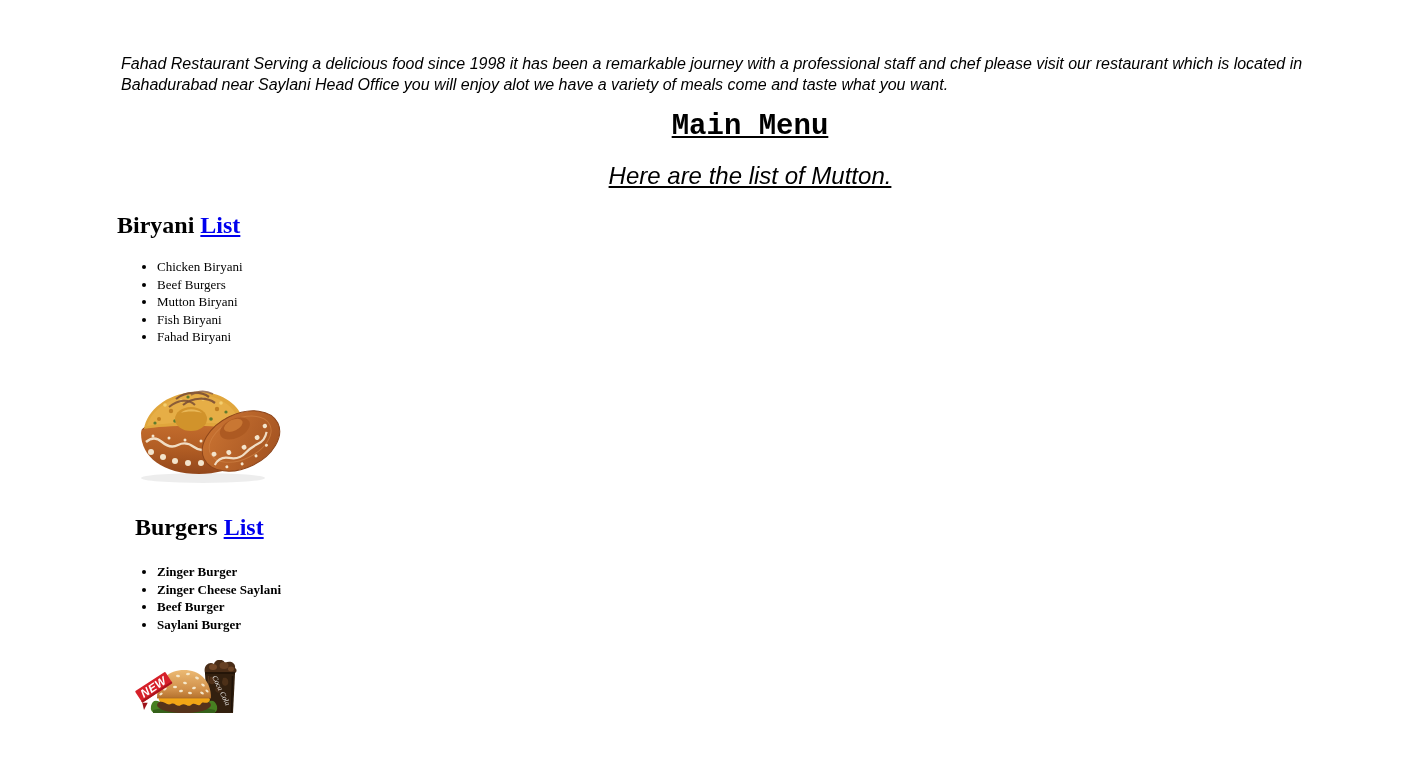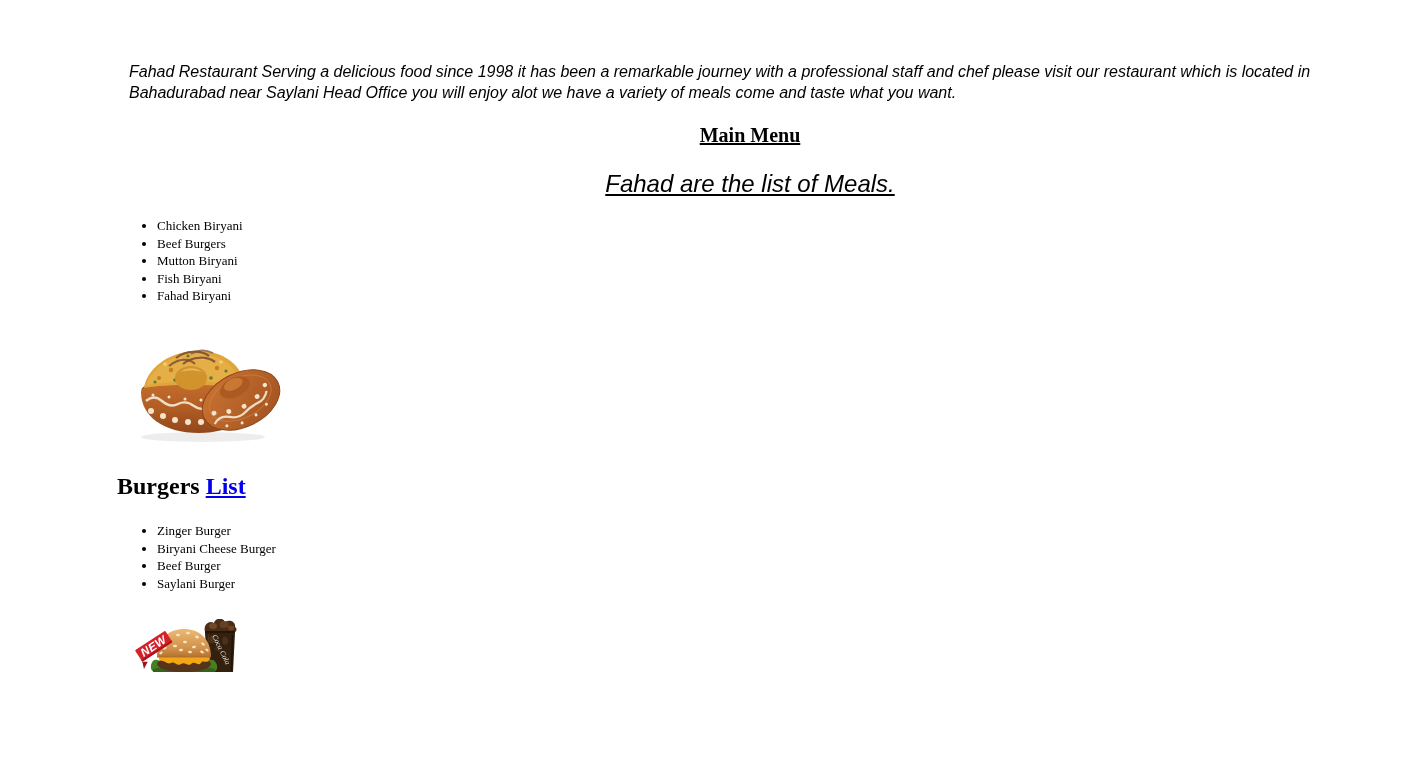--- a/index.html
+++ b/index.html
@@ -11,32 +11,32 @@
   body {
     width: 1410px;
     height: 773px;
     overflow: hidden;
     font-family: "Liberation Sans", sans-serif;
   }
   .page {
     padding: 49px 27px 0 117px;
   }
   .intro {
-    margin: 12px;
+    margin: 4px;
     font-style: italic;
     font-size: 16px;
     line-height: 21px;
     font-family: "Liberation Sans", sans-serif;
   }
   .main-menu {
     margin: 18px 0 0 0;
     text-align: center;
-    font-family: Liberation Serif, serif;
+    font-family: Liberation Mono, monospace;
     font-weight: bold;
-    font-size: 20px;
+    font-size: 29px;
     line-height: 28px;
     text-decoration: underline;
   }
   .subtitle {
     margin: 21px 0 0 0;
     text-align: center;
     font-family: "Liberation Sans", sans-serif;
     font-style: italic;
     font-weight: normal;
     font-size: 24px;
@@ -45,35 +45,37 @@
   }
   .section-heading {
     margin: 21px 0 0 0;
     font-family: "Liberation Serif", serif;
     font-weight: bold;
     font-size: 24px;
     line-height: 28px;
   }
   .section-heading.burgers {
     margin-top: 29px;
+    margin-left: 18px;
   }
   .section-heading a {
     color: #0000EE;
     text-decoration: underline;
   }
   ul.menu-list {
     margin: 19px 0 0 0;
     padding: 0 0 0 40px;
     font-family: "Liberation Serif", serif;
     font-size: 13px;
     line-height: 17.6px;
     list-style-type: disc;
   }
   ul.menu-list.burgers {
     margin-top: 22px;
+    font-weight: bold;
   }
   .img-wrap {
     margin: 33px 0 0 14px;
     padding: 0;
     line-height: 0;
   }
   .img-wrap.burger {
     margin: 27px 0 0 16px;
   }
   .photo {
@@ -82,22 +84,23 @@
 </style>
 </head>
 <body>
 
 <div class="page">
 
   <p class="intro">Fahad Restaurant Serving a delicious food since 1998 it has been a remarkable journey with a professional staff and chef please visit our restaurant which is located in Bahadurabad near Saylani Head Office you will enjoy alot we have a variety of meals come and taste what you want.</p>
 
   <h2 class="main-menu">Main Menu</h2>
 
-  <p class="subtitle">Fahad are the list of Meals.</p>
-
+  <p class="subtitle">Here are the list of Mutton.</p>
+
+  <h2 class="section-heading"><span>Biryani</span> <a href="#">List</a></h2>
 
   <ul class="menu-list">
     <li>Chicken Biryani</li>
     <li>Beef Burgers</li>
     <li>Mutton Biryani</li>
     <li>Fish Biryani</li>
     <li>Fahad Biryani</li>
   </ul>
 
   <p class="img-wrap">
@@ -173,21 +176,21 @@
         <ellipse cx="110" cy="48" rx="16" ry="9.5" fill="#ad5a22"></ellipse>
         <ellipse cx="110" cy="44.5" rx="10" ry="5.5" fill="#c97733"></ellipse>
       </g>
     </svg>
   </p>
 
   <h2 class="section-heading burgers"><span>Burgers</span> <a href="#">List</a></h2>
 
   <ul class="menu-list burgers">
     <li>Zinger Burger</li>
-    <li>Biryani Cheese Burger</li>
+    <li>Zinger Cheese Saylani</li>
     <li>Beef Burger</li>
     <li>Saylani Burger</li>
   </ul>
 
   <p class="img-wrap burger">
     <svg class="photo" width="107" height="53" viewBox="0 0 107 53" xmlns="http://www.w3.org/2000/svg">
       <defs>
         <linearGradient id="bung" x1="0" y1="0" x2="0" y2="1">
           <stop offset="0" stop-color="#ecba74"></stop>
           <stop offset="0.7" stop-color="#d0904a"></stop>

